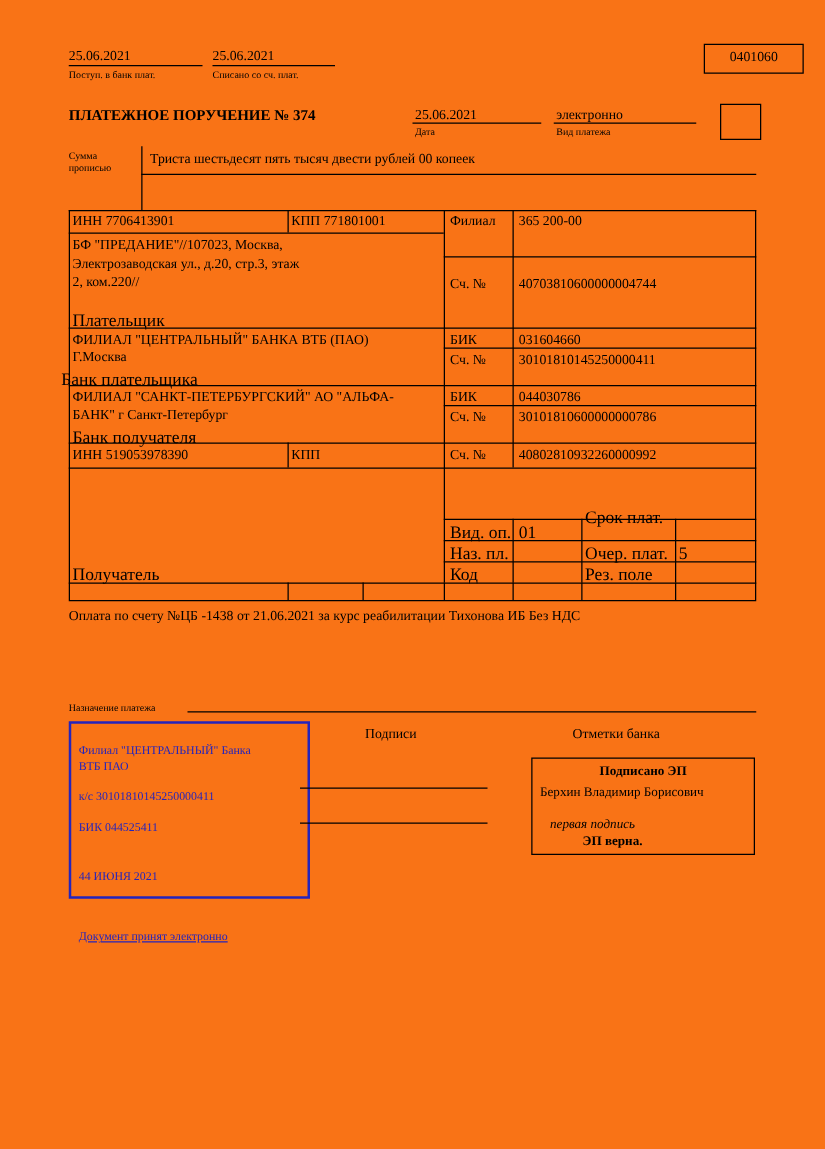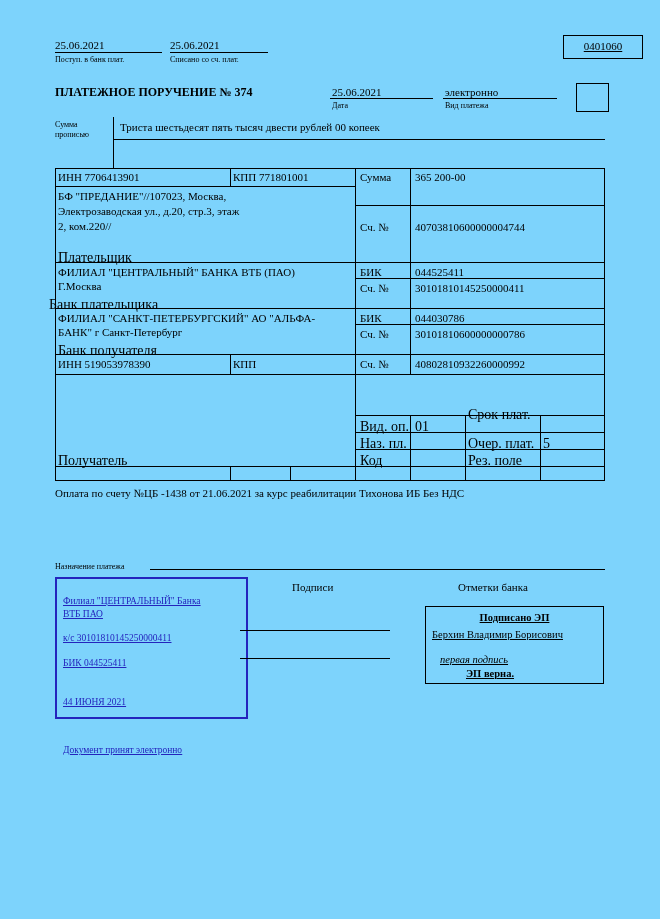--- a/index.html
+++ b/index.html
@@ -1,28 +1,28 @@
 <!DOCTYPE html>
 <html style="--blue: #2424bd;"><head>
 <meta charset="utf-8">
 <style>
   :root { --blue:#2424bd; }
   html,body { margin:0; padding:0; background:#ffffff; }
   .page {
-    position:relative; width:660px; height:919px; background:#7dd3fc;
+    position:relative; width:660px; height:919px; background:#f97316;
     font-family:"Liberation Serif", serif; color:#000; overflow:hidden;
   }
   .t  { position:absolute; font-size:11px; line-height:1.3; white-space:pre; }
   .tm { position:absolute; font-size:14px; line-height:1.3; white-space:pre; }
   .ts { position:absolute; font-size:8px;  line-height:1.25; white-space:pre; }
   .w  { white-space:pre-line; }
   .b  { font-weight:bold; }
   .hl { position:absolute; height:1px; background:#000; display:block; }
   .vl { position:absolute; width:1px;  background:#000; display:block; }
-  .box{ position:absolute; border:1px solid #000;text-decoration:underline; }
+  .box{ position:absolute; border:1px solid #000; }
   .code-box { text-align:center; font-size:11px; line-height:20px; }
   .blue-box {
     border:2px solid var(--blue); color:var(--blue);
     font-size:9.5px; line-height:1.3; padding:4px 6px; white-space:pre-line;
   }
   .bs-date { margin-top:14px; }
   .bs-accepted { margin-top:24px; text-decoration:underline; }
   .ss-line { font-size:10.5px; line-height:1.2; }
   .ss1 { text-align:center; margin-top:5px; font-weight:bold; }
   .ss2 { margin:4px 0 0 6px; }
@@ -85,33 +85,33 @@
 
   <i class="vl" style="left:230px;top:466px;height:14px"></i>
   <i class="vl" style="left:290px;top:466px;height:14px"></i>
   <i class="vl" style="left:355px;top:466px;height:14px"></i>
   <i class="vl" style="left:410px;top:466px;height:14px"></i>
   <i class="vl" style="left:465px;top:466px;height:14px"></i>
   <i class="vl" style="left:540px;top:466px;height:14px"></i>
 
   <span class="t" style="left:58px;top:170px">ИНН 7706413901</span>
   <span class="t" style="left:233px;top:170px">КПП 771801001</span>
-  <span class="t" style="left:360px;top:170px">Сумма</span>
+  <span class="t" style="left:360px;top:170px">Филиал</span>
   <span class="t" style="left:415px;top:170px">365 200-00</span>
   <span class="t w" style="left:58px;top:189px;width:295px;line-height:15px">БФ "ПРЕДАНИЕ"//107023, Москва,
 Электрозаводская ул., д.20, стр.3, этаж
 2, ком.220//</span>
   <span class="t" style="left:360px;top:220px">Сч. №</span>
   <span class="t" style="left:415px;top:220px">40703810600000004744</span>
   <span class="tm" style="left:58px;top:249px">Плательщик</span>
 
   <span class="t w" style="left:58px;top:265px;width:295px;line-height:14px">ФИЛИАЛ "ЦЕНТРАЛЬНЫЙ" БАНКА ВТБ (ПАО)
 Г.Москва</span>
   <span class="t" style="left:360px;top:265px">БИК</span>
-  <span class="t" style="left:415px;top:265px">044525411</span>
+  <span class="t" style="left:415px;top:265px">031604660</span>
   <span class="t" style="left:360px;top:281px">Сч. №</span>
   <span class="t" style="left:415px;top:281px">30101810145250000411</span>
   <span class="tm" style="left:49px;top:296px">Банк плательщика</span>
 
   <span class="t w" style="left:58px;top:311px;width:295px;line-height:14px">ФИЛИАЛ "САНКТ-ПЕТЕРБУРГСКИЙ" АО "АЛЬФА-
 БАНК" г Санкт-Петербург</span>
   <span class="t" style="left:360px;top:311px">БИК</span>
   <span class="t" style="left:415px;top:311px">044030786</span>
   <span class="t" style="left:360px;top:327px">Сч. №</span>
   <span class="t" style="left:415px;top:327px">30101810600000000786</span>

